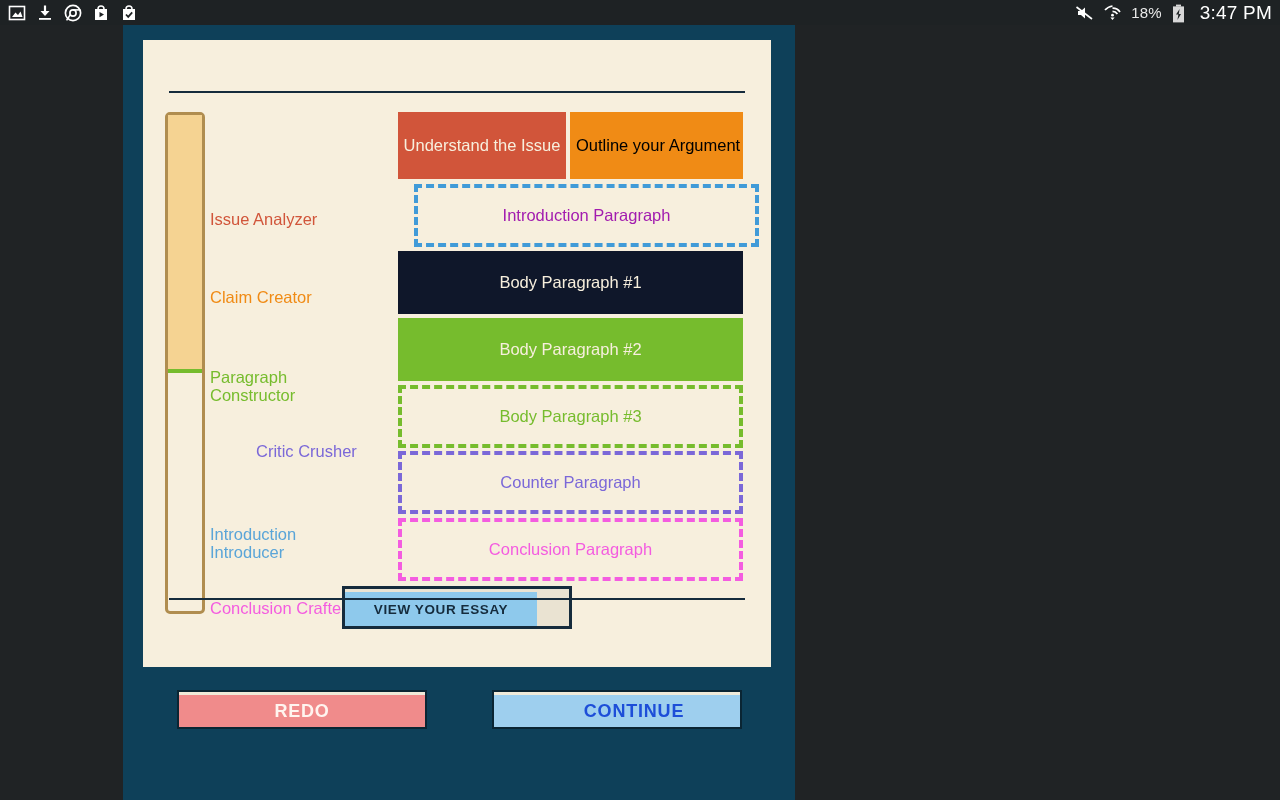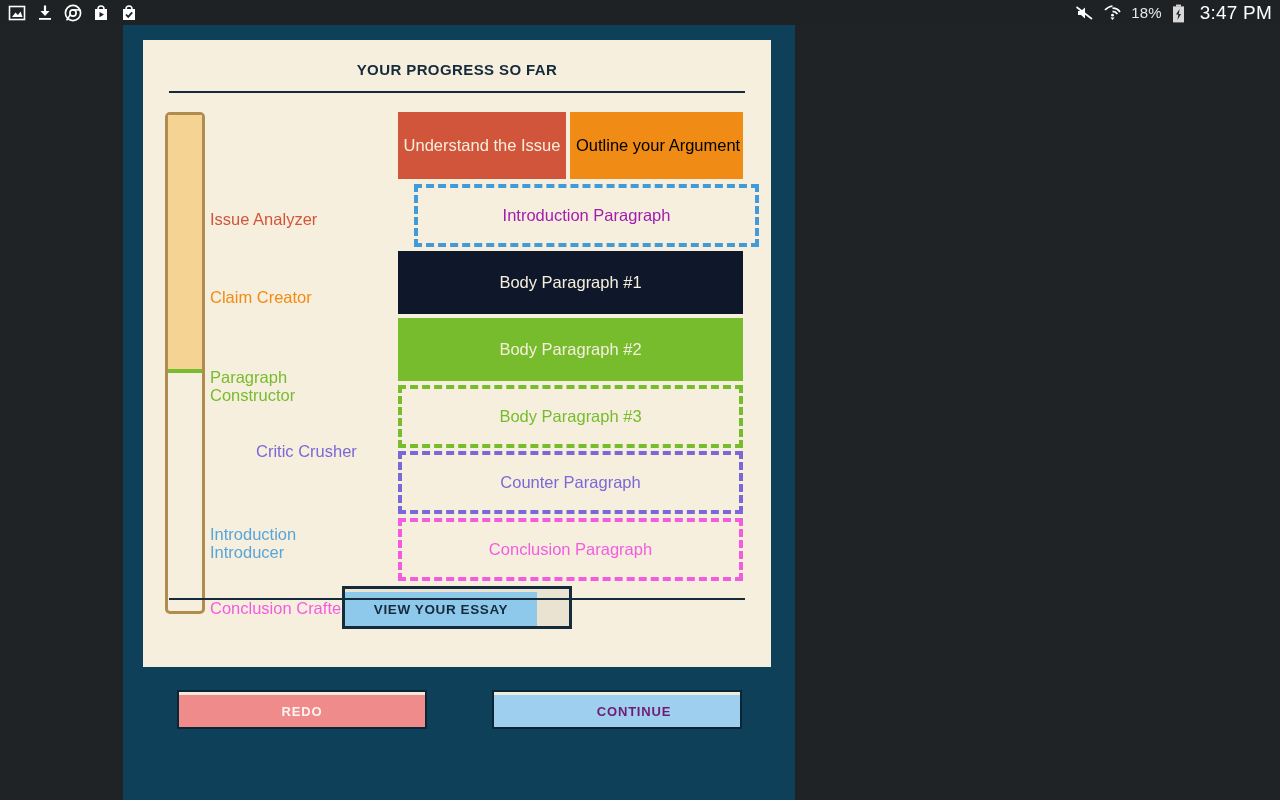--- a/index.html
+++ b/index.html
@@ -122,26 +122,26 @@
     border: 2px solid #0a2533;
     cursor: pointer;
   }
   .footer-btn .cap {
     position: absolute; left: 0; top: 0; right: 0; height: 3px;
     background: #f0ead9;
   }
   .footer-btn .lbl {
     position: absolute; left: 0; top: 3px; right: 0; bottom: 0;
     display: flex; align-items: center; justify-content: center;
-    font-size: 13px; font-weight: bold; letter-spacing: .8px; text-align: right;
+    font-size: 18px; font-weight: bold; letter-spacing: .8px; text-align: right;
   }
   #redo-button  { left: 54px;  top: 665px; width: 250px; background: #f08b8b; }
   #redo-button .lbl { color: #fff4ef; }
   #continue-button { left: 369px; top: 665px; width: 250px; background: #9ecfee; }
-  #continue-button .lbl { color: #701a75; padding-left: 34px; }
+  #continue-button .lbl { color: #1d4ed8; padding-left: 34px; }
 </style>
 </head>
 <body>
 
 <div id="statusbar">
   <div class="left">
     <span class="sbicon">
       <svg width="18" height="18" viewBox="0 0 18 18">
           <rect x="1.5" y="2.5" width="15" height="13" fill="none" stroke="#fff" stroke-width="1.6"></rect>
           <path d="M4 13 L7.5 8.5 L10 11 L12.5 7.5 L14.5 13 Z" fill="#fff"></path>
@@ -202,21 +202,20 @@
         </svg>
     </span>
     <span id="clock">3:47 PM</span>
   </div>
 </div>
 
 <div id="app">
 
   <div id="card">
 
-    <div id="page-title">YOUR PROGRESS SO FAR</div>
     <div class="divider" id="divider-top"></div>
 
     <div id="progress-rail" style="border-color: rgb(176, 141, 79);">
       <div id="progress-fill" style="height: 257.92px; background: rgb(245, 211, 146); border-bottom-color: rgb(118, 188, 45);"></div>
     </div>
 
     <div id="stage-list">
         <div class="stage-label" style="top: 98px; color: rgb(209, 85, 58);">Issue Analyzer</div>
         <div class="stage-label" style="top: 176px; color: rgb(240, 139, 21);">Claim Creator</div>
         <div class="stage-label" style="top: 256px; color: rgb(118, 188, 45);">Paragraph

